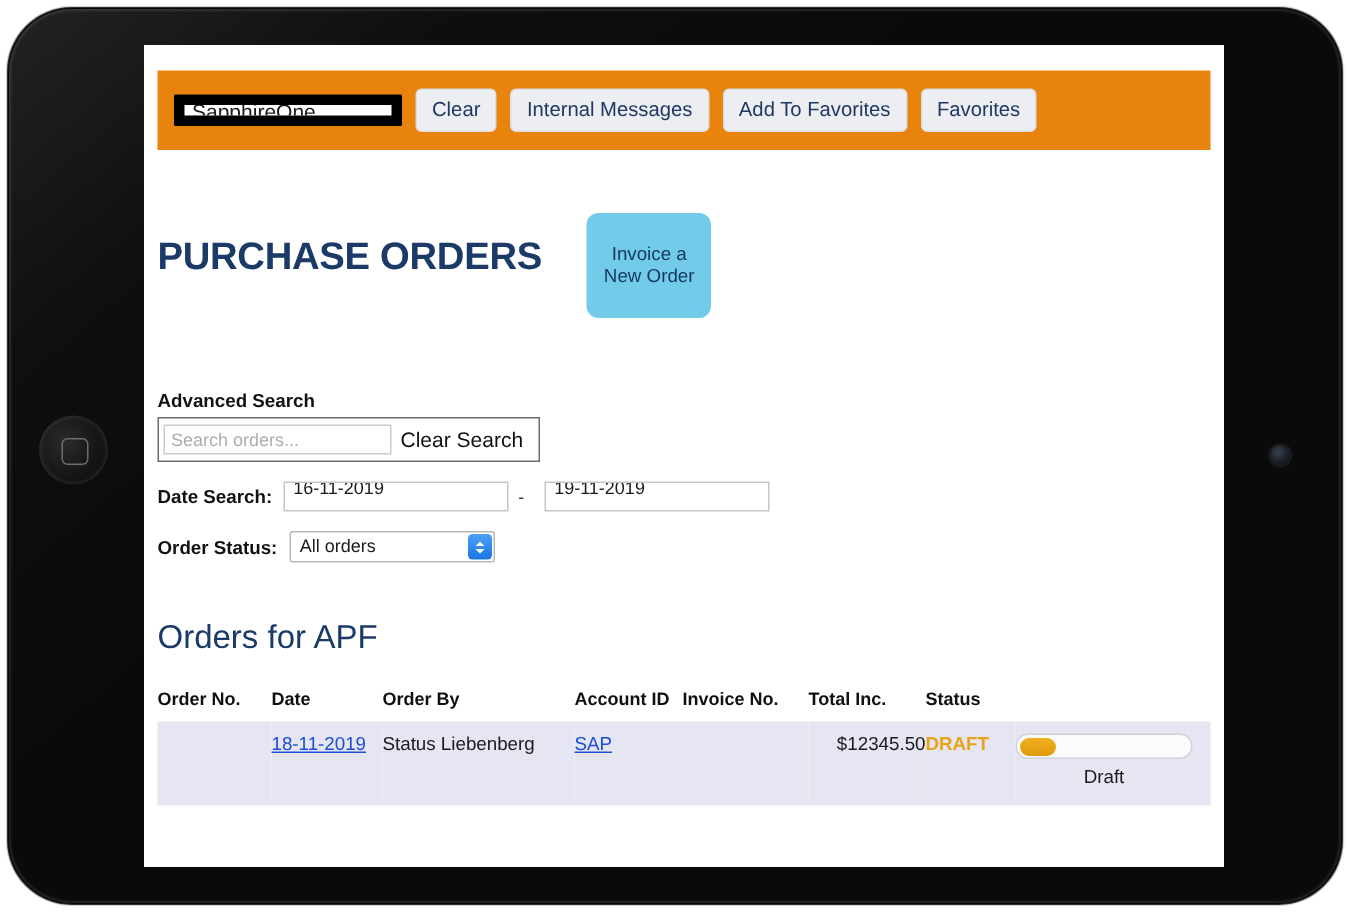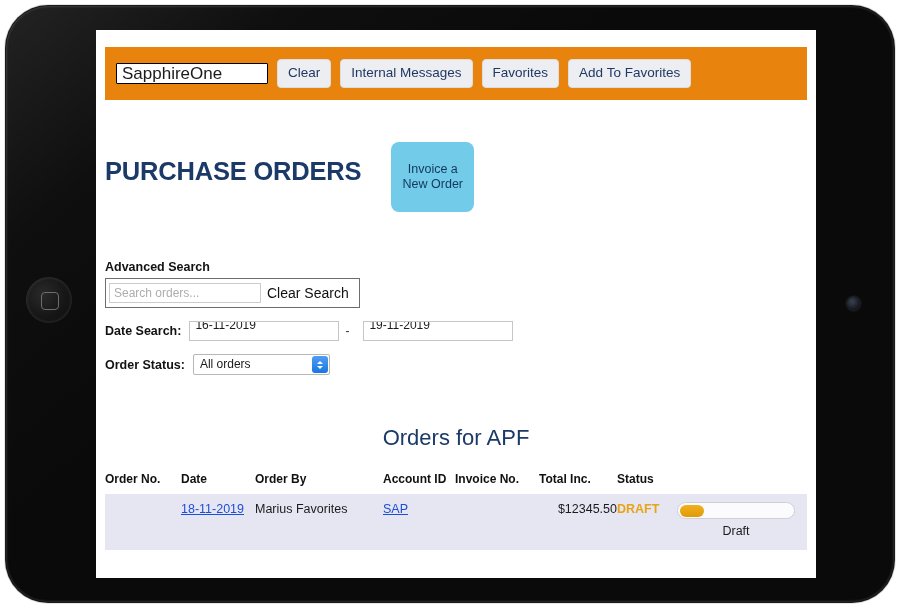--- a/index.html
+++ b/index.html
@@ -83,24 +83,24 @@
     background: #e8840d;
     display: flex;
     align-items: center;
     padding: 0 0 0 11px;
     box-sizing: border-box;
   }
   .toolbar-input {
     width: 152px;
     height: 21px;
     background: #ffffff;
-    border: 1px solid #000000;
+    border: 7px solid #000000;
     border-radius: 1px;
     font-family: "Liberation Sans", sans-serif;
-    font-size: 17px;
+    font-size: 14px;
     color: #1b1b1b;
     padding: 0 0 0 5px;
     box-sizing: border-box;
     outline: none;
   }
   .tb-btn {
     margin-left: 9px;
     background: #edeef1;
     border: 1px solid #dcdde1;
     border-radius: 4px;
@@ -263,26 +263,25 @@
     display: block;
     width: 0; height: 0;
     border-left: 3.2px solid transparent;
     border-right: 3.2px solid transparent;
   }
   .arrow-up { border-bottom: 3.6px solid #ffffff; margin-bottom: 2px; }
   .arrow-down { border-top: 3.6px solid #ffffff; }
 
   
   .orders-heading {
-    margin-top: 50px;
+    margin-top: 37px;
     font-family: "Liberation Sans", sans-serif;
     font-size: 22px;
     font-weight: normal;
     color: #1b3a68;
-    text-align: center;
   }
 
   .orders-table {
     margin-top: 21px;
     width: 702px;
     border-collapse: collapse;
     table-layout: fixed;
   }
   .orders-table th {
     font-family: "Liberation Sans", sans-serif;
@@ -362,22 +361,22 @@
     <div class="home-button-inner"></div>
   </div>
   <div class="camera"></div>
 
   <div class="screen">
 
     <div class="toolbar">
       <input class="toolbar-input" type="text" value="SapphireOne" style="">
       <button class="tb-btn">Clear</button>
       <button class="tb-btn">Internal Messages</button>
+      <button class="tb-btn">Add To Favorites</button>
       <button class="tb-btn">Favorites</button>
-      <button class="tb-btn">Add To Favorites</button>
     </div>
 
     <div class="page-body">
 
       <div class="title-row">
         <div class="page-title">PURCHASE ORDERS</div>
         <button class="new-order-btn">
           <span>Invoice a</span><br>
           <span>New Order</span>
         </button>
@@ -422,21 +421,21 @@
             <th class="col-status">Status</th>
             <th class="col-toggle"></th>
           </tr>
         </thead>
         <tbody>
           <tr>
             <td></td>
             <td>
               <span class="cell-link">18-11-2019</span>
             </td>
-            <td>Marius Favorites</td>
+            <td>Status Liebenberg</td>
             <td>
               <span class="cell-link">SAP</span>
             </td>
             <td></td>
             <td class="td-total">$12345.50</td>
             <td>
               <span class="status-draft">DRAFT</span>
             </td>
             <td class="toggle-cell">
               <div class="toggle">

